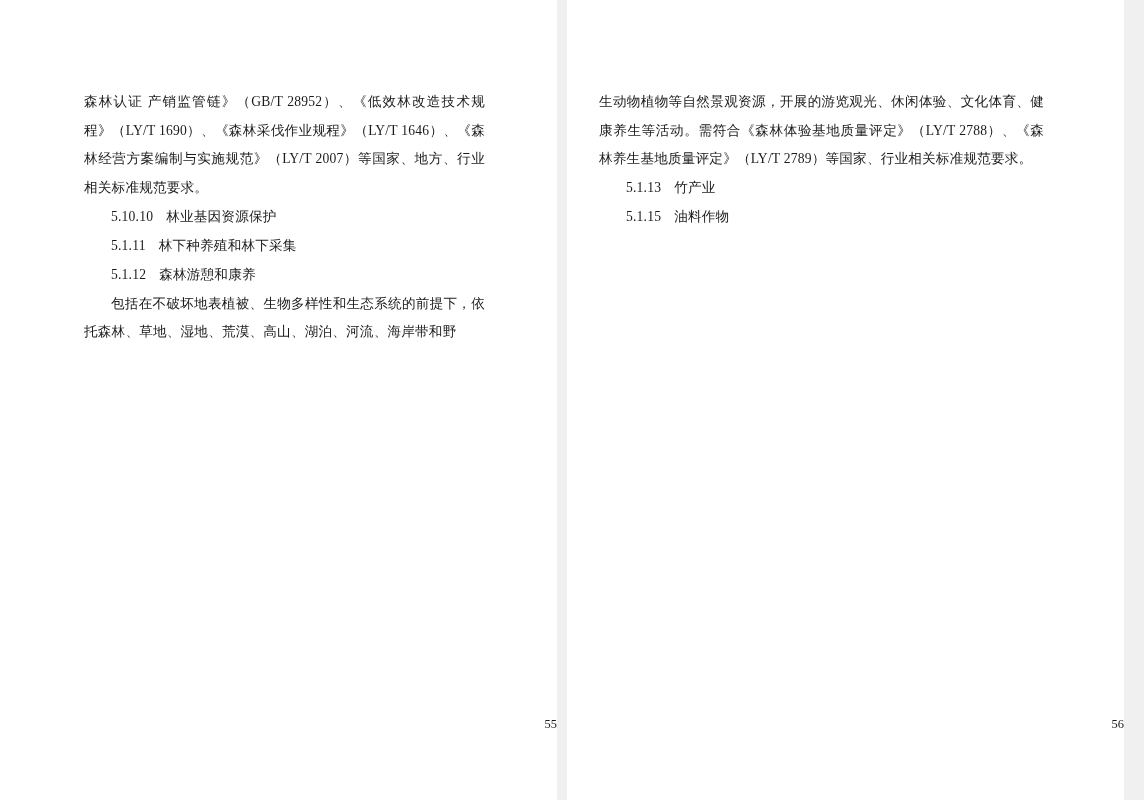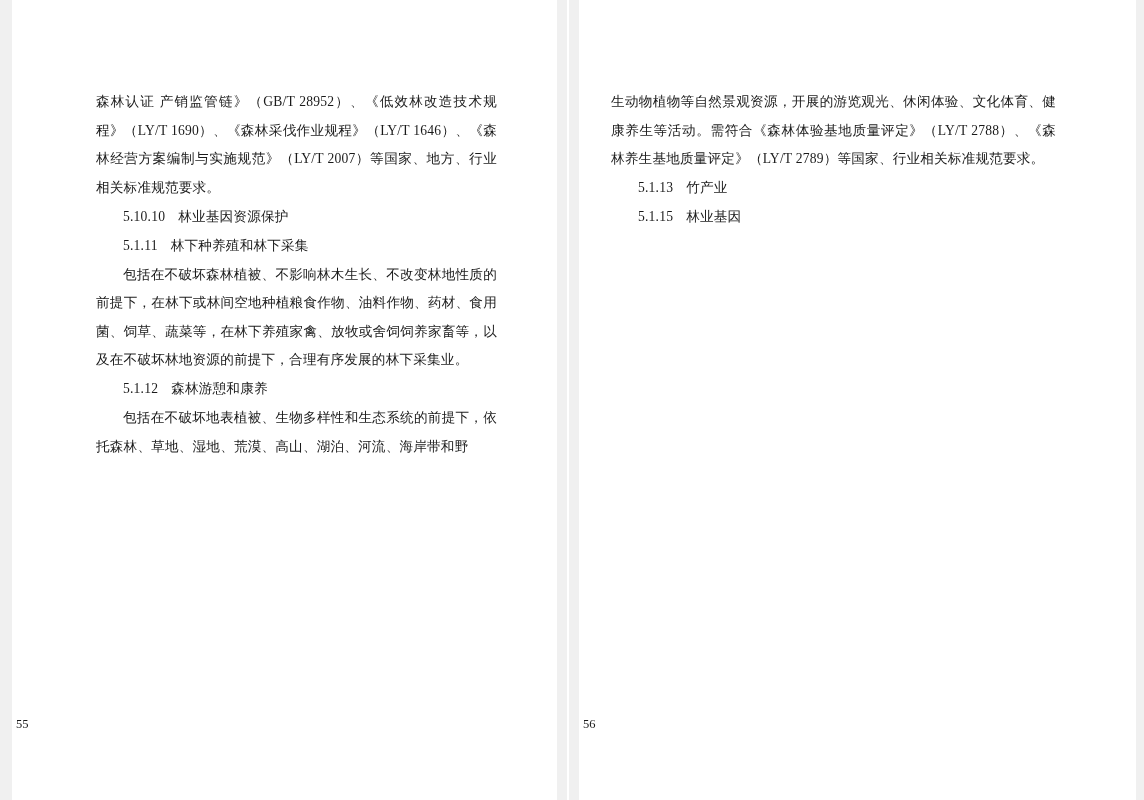--- a/index.html
+++ b/index.html
@@ -23,21 +23,21 @@
     box-sizing: border-box;
   }
   .page {
     position: relative;
     background: #ffffff;
     width: 557px;
     height: 800px;
     box-sizing: border-box;
     flex: 0 0 auto;
   }
-  .page-left { margin-left: 12px; text-decoration: underline; }
+  .page-left { margin-left: 0px; text-decoration: underline; }
   .page-body {
     position: absolute;
     left: 0;
     right: 0;
     top: 88px;
     padding: 0 72px 0 84px;
     box-sizing: border-box;
   }
   .page-right .page-body {
     padding: 0 80px 0 32px;
@@ -59,21 +59,21 @@
     letter-spacing: 0.2px;
   }
   p.heading .num {
     margin-right: 13px;
   }
   .pagenum {
     position: absolute;
     bottom: 68px;
     left: 4px;
     right: 0;
-    text-align: left;
+    text-align: right;
     font-size: 12.5px;
     color: #1a1a1a;
     font-family: "Liberation Serif", serif;
   }
   .gutter {
     position: absolute;
     top: 0;
     bottom: 0;
     left: 557px;
     width: 10px;
@@ -83,31 +83,30 @@
 </head>
 <body>
 
 <div class="spread">
 
   <div class="page page-left">
     <div class="page-body">
       <p>森林认证 产销监管链》（GB/T 28952）、《低效林改造技术规程》（LY/T 1690）、《森林采伐作业规程》（LY/T 1646）、《森林经营方案编制与实施规范》（LY/T 2007）等国家、地方、行业相关标准规范要求。</p>
       <p class="heading"><span class="num">5.10.10</span><span>林业基因资源保护</span></p>
       <p class="heading"><span class="num">5.1.11</span><span>林下种养殖和林下采集</span></p>
-      <p class="indent">包括在不破坏森林植被、不影响林木生长、不改变林地性质的前提下，在林下或林间空地种植粮食作物、油料作物、药材、食用菌、饲草、蔬菜等，在林下养殖家禽、放牧或舍饲饲养家畜等，以及在不破坏林地资源的前提下，合理有序发展的林下采集业。</p>
       <p class="heading"><span class="num">5.1.12</span><span>森林游憩和康养</span></p>
       <p class="indent">包括在不破坏地表植被、生物多样性和生态系统的前提下，依托森林、草地、湿地、荒漠、高山、湖泊、河流、海岸带和野</p>
     </div>
     <div class="pagenum">55</div>
   </div>
 
   <div class="gutter"></div>
 
   <div class="page page-right">
     <div class="page-body">
       <p>生动物植物等自然景观资源，开展的游览观光、休闲体验、文化体育、健康养生等活动。需符合《森林体验基地质量评定》（LY/T 2788）、《森林养生基地质量评定》（LY/T 2789）等国家、行业相关标准规范要求。</p>
       <p class="heading"><span class="num">5.1.13</span><span>竹产业</span></p>
-      <p class="heading"><span class="num">5.1.15</span><span>林业基因</span></p>
+      <p class="heading"><span class="num">5.1.15</span><span>油料作物</span></p>
     </div>
     <div class="pagenum">56</div>
   </div>
 
 </div>
 
 </body></html>

